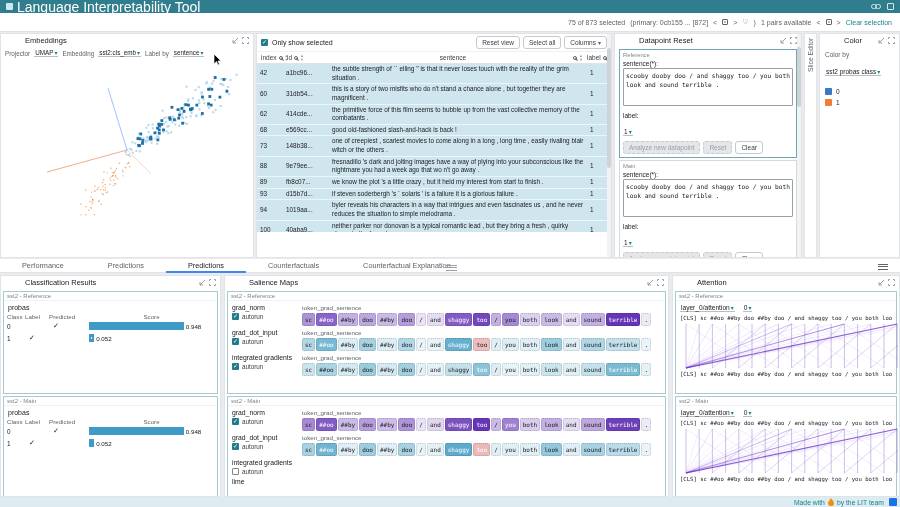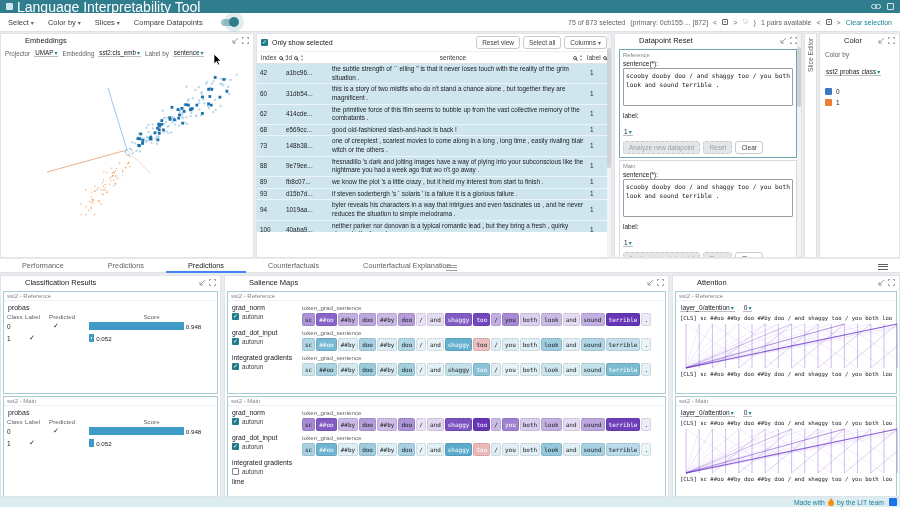--- a/index.html
+++ b/index.html
@@ -170,38 +170,20 @@
     <span class="tb-icons">
       <svg width="10" height="7" viewBox="0 0 10 7">
         <rect x="0.5" y="1.5" width="5" height="4" rx="2" fill="none" stroke="#d7e7ea" stroke-width="1"></rect>
         <rect x="4.5" y="1.5" width="5" height="4" rx="2" fill="none" stroke="#d7e7ea" stroke-width="1"></rect>
       </svg>
       <span class="tb-sq"></span>
     </span>
   </div>
 
   <div class="toolbar">
-    <div class="tb-left">
-      <span class="dd">
-          <span>Select</span>
-          <span class="caret">▾</span>
-        </span>
-      <span class="dd">
-          <span>Color by</span>
-          <span class="caret">▾</span>
-        </span>
-      <span class="dd">
-          <span>Slices</span>
-          <span class="caret">▾</span>
-        </span>
-      <span>Compare Datapoints</span>
-      <span class="toggle">
-          <span class="knob"></span>
-        </span>
-    </div>
     <div class="tb-right">
       <span>75 of 873 selected</span>
       <span>(primary:  0cb155 ... [872]</span>
       <span class="chev">&lt;</span>
       <span class="sqico"></span>
       <span class="chev">&gt;</span>
       <span class="heart">♡</span>
       <span>)</span>
       <span>1 pairs available</span>
       <span class="chev">&lt;</span>

